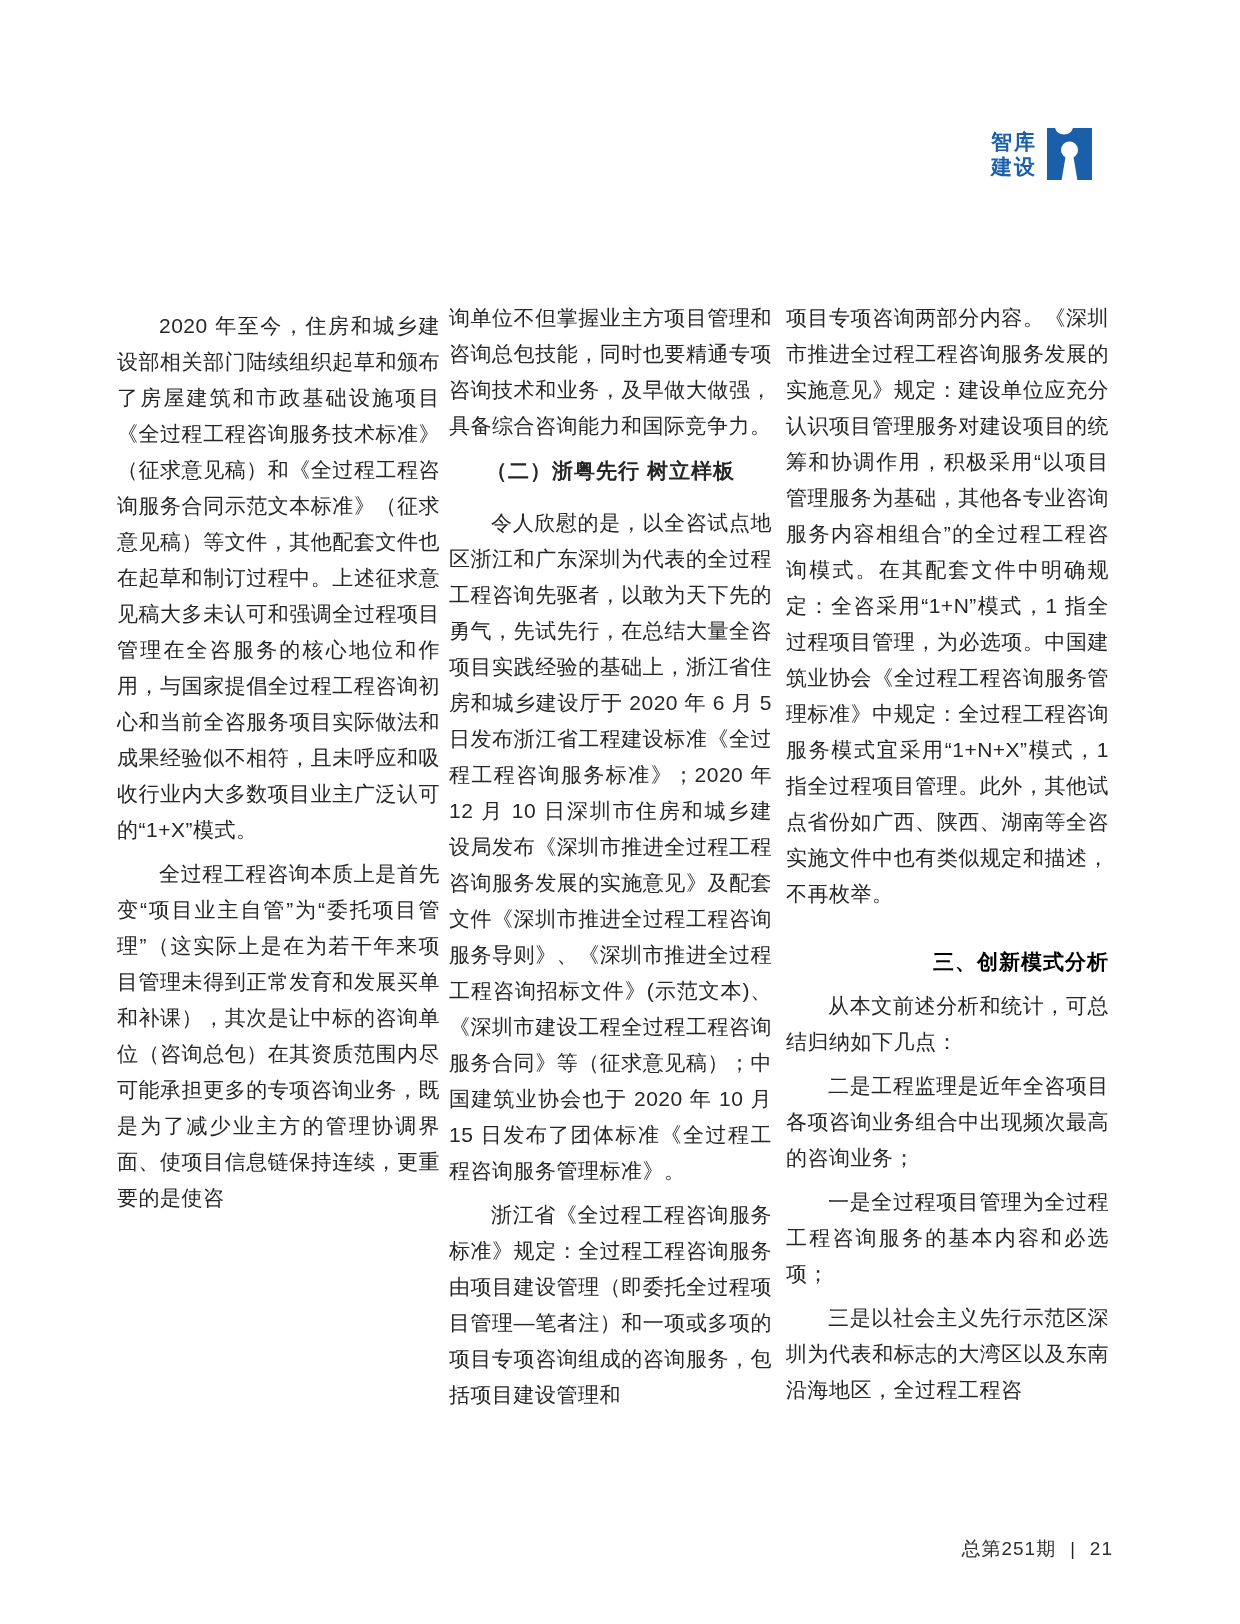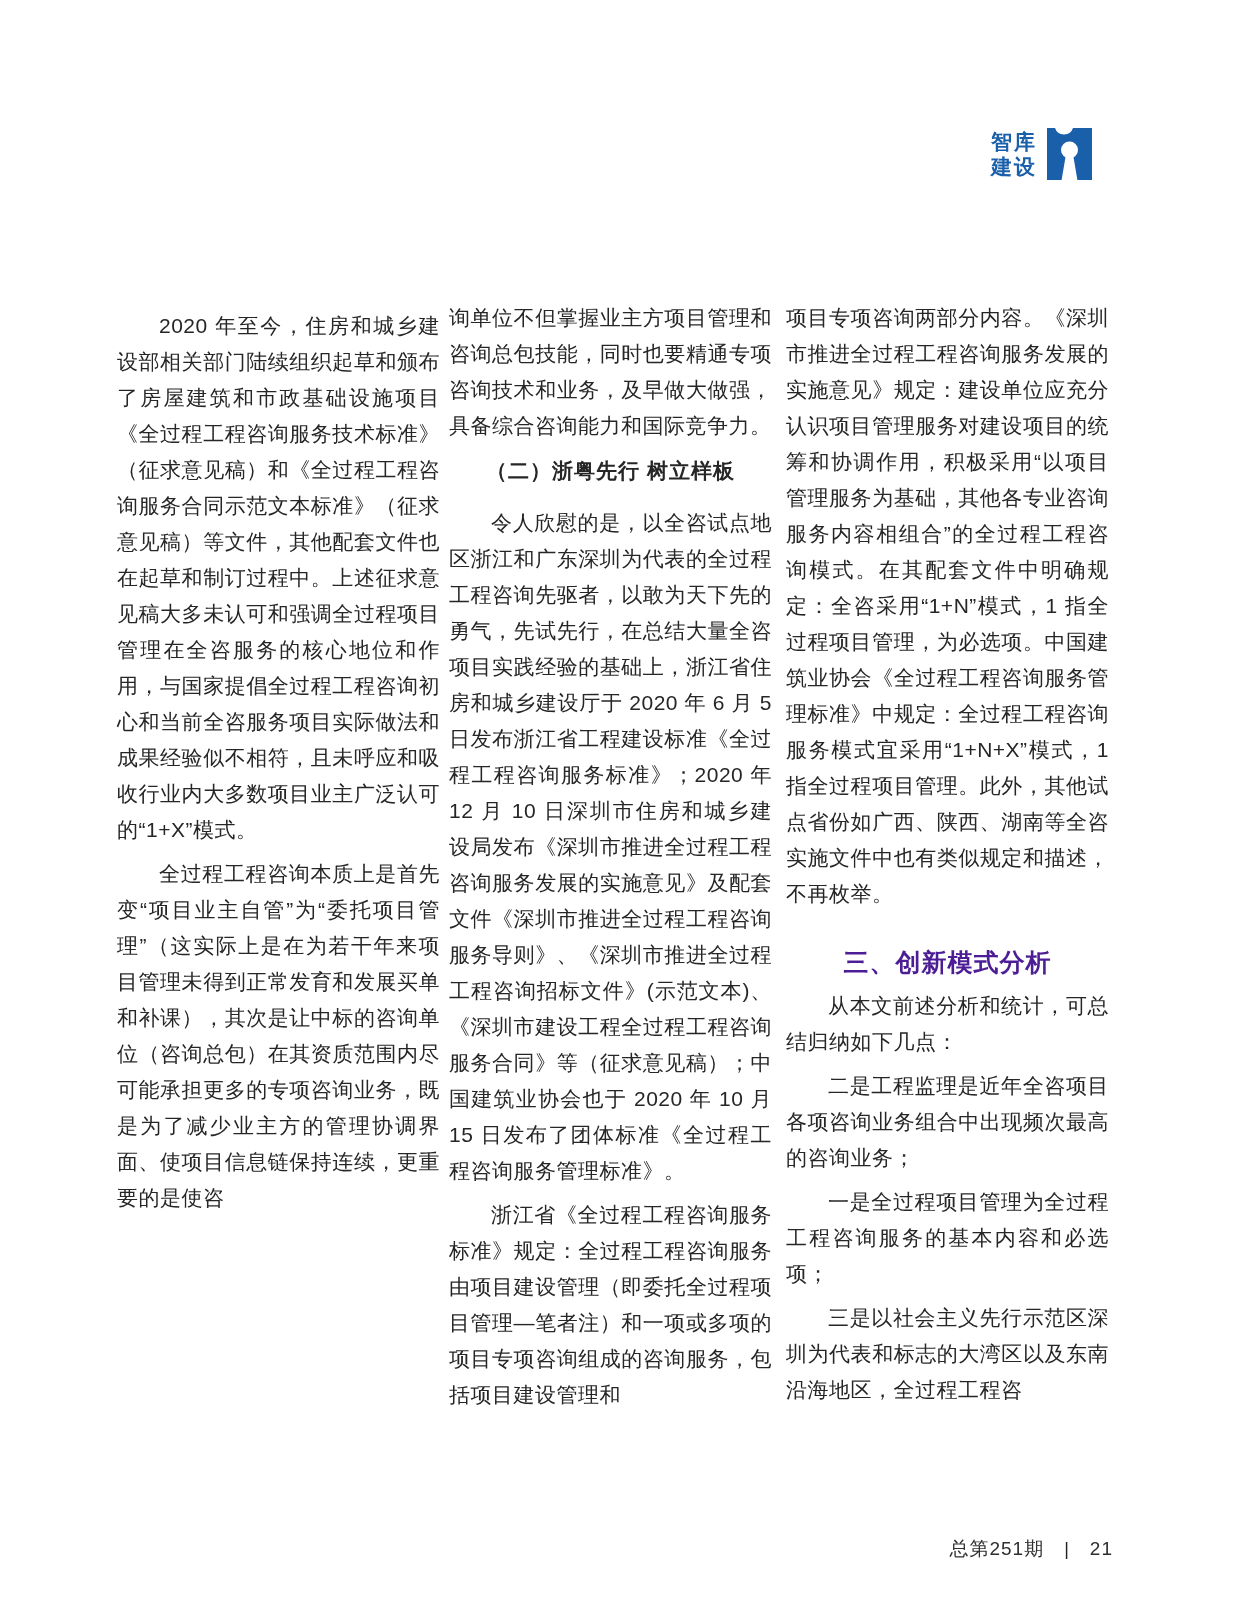--- a/index.html
+++ b/index.html
@@ -46,42 +46,42 @@
   .para.indent { text-indent: 2em; margin-top: 8px; }
 
   .sub-heading {
     font-weight: bold;
     text-align: center;
     text-indent: 0;
     margin: 9px 0 16px 0;
     letter-spacing: 1px;
   }
   .section-heading-blue {
-    color: #4c1d95;
-    font-size: 25px;
+    color: #000000;
+    font-size: 21px;
     font-weight: bold;
-    text-align: center;
+    text-align: right;
     margin: 32px 0 0 0;
     letter-spacing: 1px;
   }
   .sub-heading-2 {
     font-weight: bold;
     text-align: center;
     margin: 27px 0 11px 0;
     letter-spacing: 1px;
   }
 
   
   .footer {
     position: absolute;
     top: 1536px; right: 127px;
     font-size: 19px;
     color: #2e2e2e;
     letter-spacing: 1px;
-    display: flex; align-items: center; gap: 20px;
+    display: flex; align-items: center; gap: 14px;
   }
   .footer .sep { font-size: 18px; color: #222; }
 </style>
 </head>
 <body>
 
 <header class="masthead">
   <div class="logo-text">
     <div>智库</div>
     <div>建设</div>

